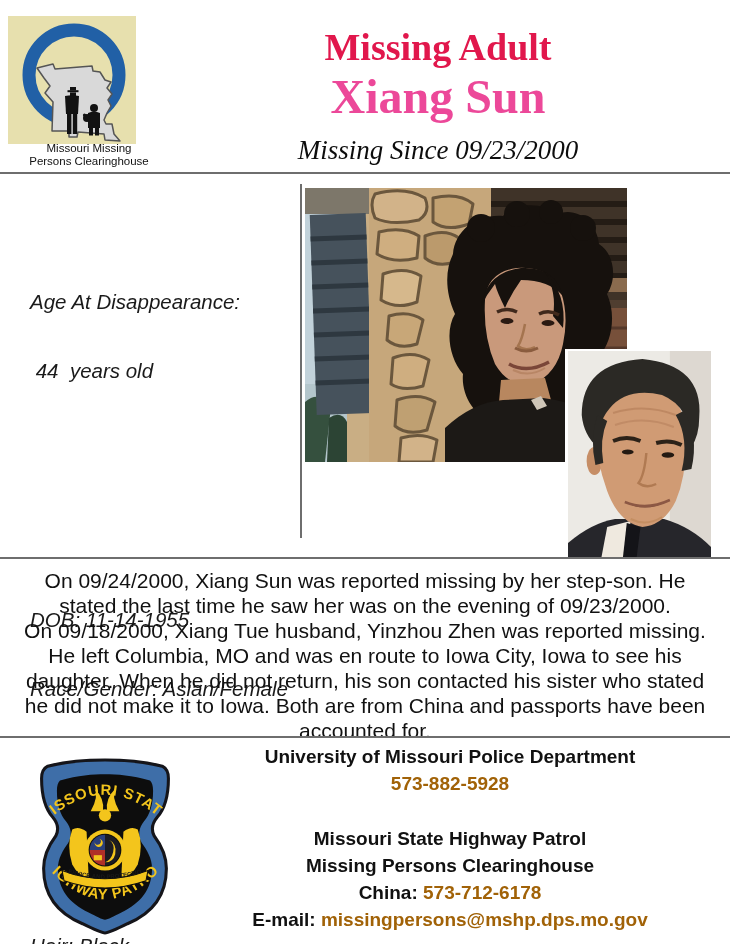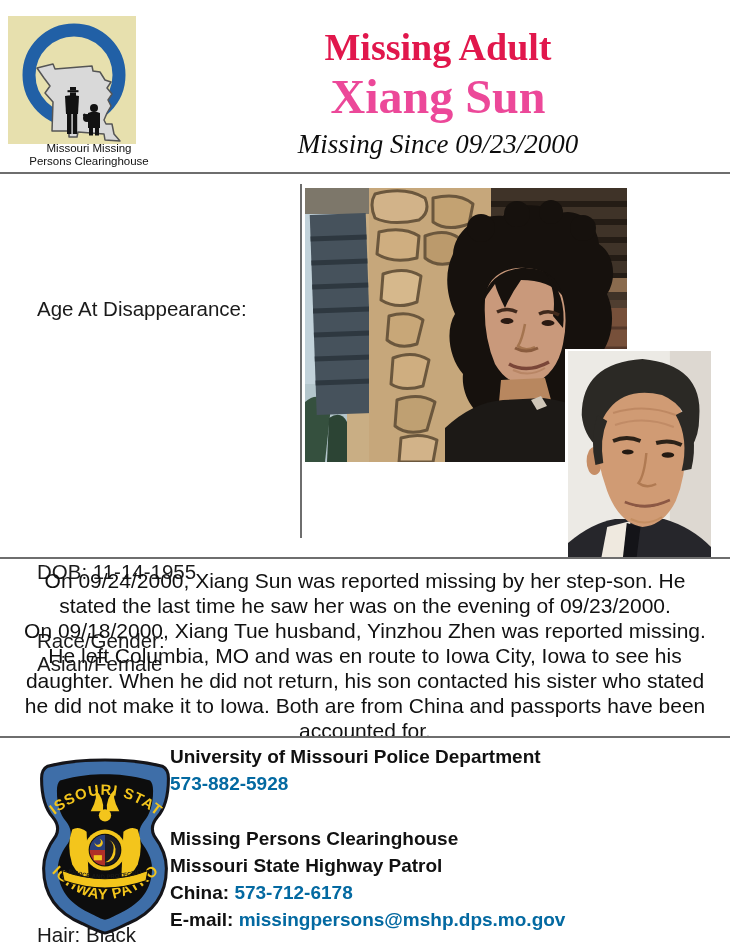--- a/index.html
+++ b/index.html
@@ -9,35 +9,35 @@
   }
   .abs{position:absolute;}
   .hr{position:absolute;left:0;width:730px;height:2px;background:#6e6e6e;}
   
   .logo-box{left:8px;top:16px;width:128px;height:128px;}
   .logo-caption{left:16px;top:142px;width:146px;text-align:center;
     font-size:11.5px;line-height:12.5px;color:#111;}
   .title-block{left:145px;top:24px;width:586px;text-align:center;font-family:Liberation Serif, serif;}
   .title-category{font-size:38px;font-weight:bold;line-height:46px;color:#e1174c;}
   .title-name{font-size:48px;font-weight:bold;line-height:54px;color:#ec4899;}
-  .title-since{font-size:27px;font-style:italic;line-height:36px;color:#0d0d0d;margin-top:2px;}
+  .title-since{font-size:27px;font-style:italic;line-height:36px;color:#0d0d0d;margin-top:8px;}
   
   .details{left:21px;top:189px;width:278px;font-size:20.5px;line-height:23px;white-space:pre-wrap;}
-  .d-group{margin:16px;}
+  .d-group{margin:9px;font-style:italic;}
   .gap24{height:24px;} .gap32{height:32px;}
   .vline{left:300px;top:184px;width:2px;height:354px;background:#6e6e6e;}
   .photo1{left:305px;top:188px;width:322px;height:274px;}
   .photo2{left:565px;top:349px;width:143px;height:207px;border-left:3px solid #fff;border-top:2px solid #fff;}
   .photo1 svg,.photo2 svg{display:block;width:100%;height:100%;}
   
   .narrative{left:20px;top:568px;width:690px;text-align:center;font-size:21px;line-height:25px;color:#111;}
   
   .badge-box{left:26px;top:758px;width:158px;height:178px;}
-  .contact{left:170px;top:743px;width:560px;text-align:left;font-size:19px;font-weight:bold;line-height:27px;color:#111;}
-  .pink{color:#0369a1;}
+  .contact{left:170px;top:743px;width:560px;text-align:center;font-size:19px;font-weight:bold;line-height:27px;color:#111;}
+  .pink{color:#a16207;}
   .contact .spacer{height:28px;}
 </style>
 </head>
 <body>
 
 <div id="page">
 
   <div class="abs logo-box">
     <svg viewBox="0 0 128 128" width="128" height="128">
       <rect width="128" height="128" fill="#e7e0ae"></rect>
@@ -69,20 +69,21 @@
     <div class="title-category">Missing Adult</div>
     <div class="title-name">Xiang Sun</div>
     <div class="title-since">Missing Since 09/23/2000</div>
   </div>
 
   <div class="hr" style="top:172px;"></div>
 
   <div class="abs details">
     <div class="d-group">
       <div>Age At Disappearance:</div>
+      <div> 44  years old</div>
     </div>
     <div class="gap24"></div>
     <div class="d-group">
       <div>DOB: 11-14-1955</div>
       <div>Race/Gender: Asian/Female</div>
     </div>
     <div class="gap32"></div>
     <div class="d-group">
       <div>Hair: Black</div>
       
@@ -217,19 +218,19 @@
       <text font-family="Liberation Sans, sans-serif" font-size="6" font-weight="bold" fill="#1a1a1a">
         <textPath href="#bannerPath" startOffset="50%" text-anchor="middle">SERVICE AND PROTECTION</textPath>
       </text>
     </svg>
   </div>
 
   <div class="abs contact">
     <div>University of Missouri Police Department</div>
     <div class="pink">573-882-5928</div>
     <div class="spacer"></div>
+    <div>Missouri State Highway Patrol</div>
     <div>Missing Persons Clearinghouse</div>
-    <div>Missouri State Highway Patrol</div>
     <div><span>China: </span><span class="pink">573-712-6178</span></div>
     <div><span>E-mail: </span><span class="pink">missingpersons@mshp.dps.mo.gov</span></div>
   </div>
 
 </div>
 
 </body></html>

